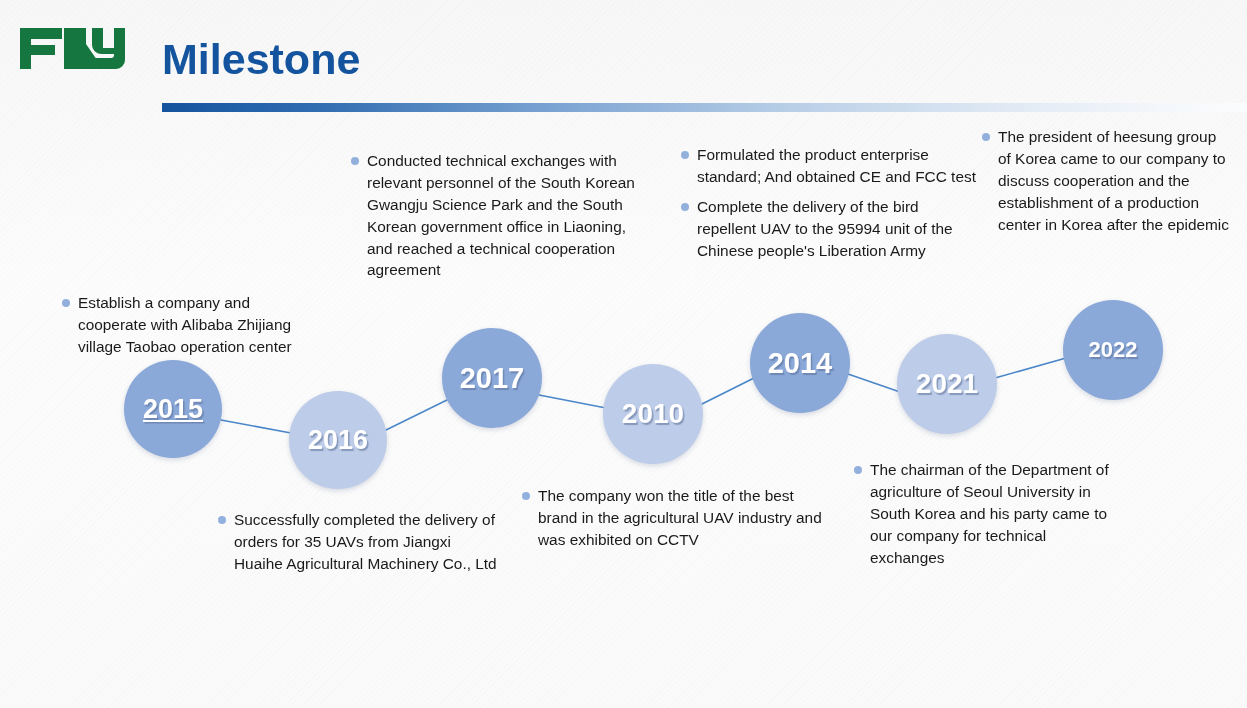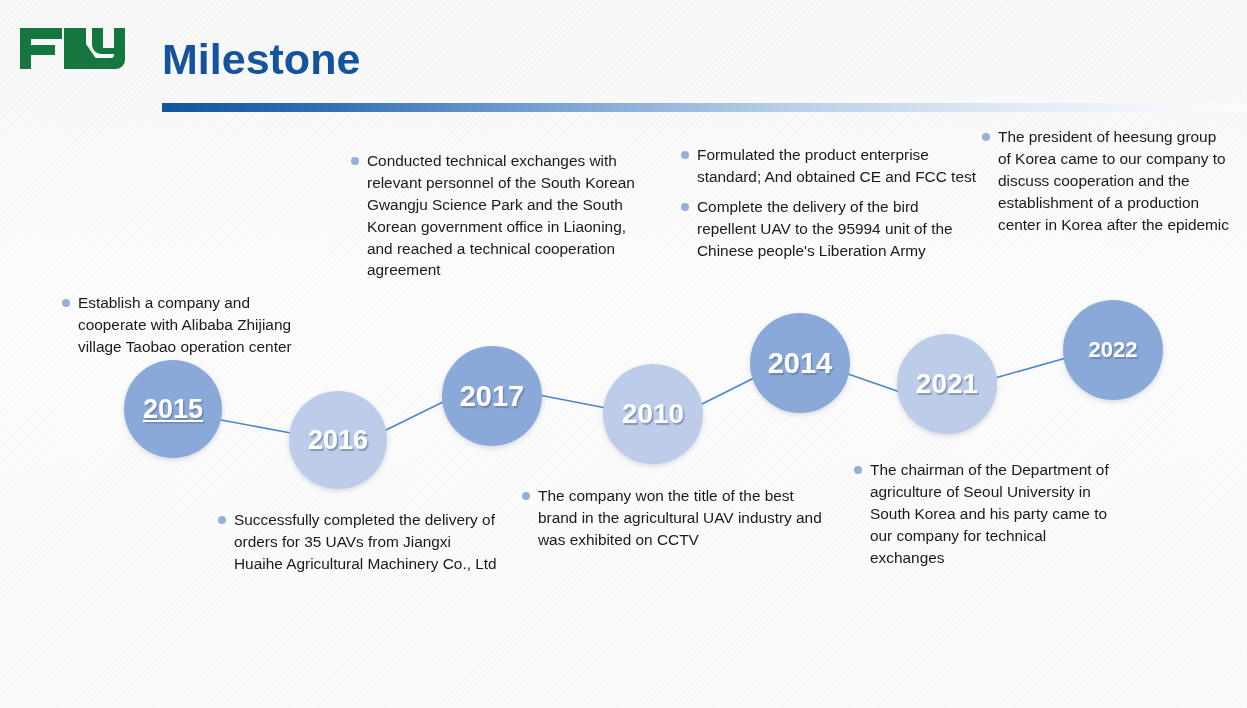--- a/index.html
+++ b/index.html
@@ -140,21 +140,21 @@
     <line x1="700" y1="405" x2="754" y2="378"></line>
     <line x1="848" y1="374" x2="900" y2="392"></line>
     <line x1="995" y1="378" x2="1066" y2="358"></line>
   </g>
 </svg>
 
 <div class="year-node dark" style="left:124px; top:360px; width:98px;  height:98px;  font-size:27px;text-decoration:underline;">2015</div>
 
 <div class="year-node light" style="left:289px; top:391px; width:98px;  height:98px;  font-size:27px;">2016</div>
 
-<div class="year-node dark" style="left:442px; top:346px; width:100px; height:100px; font-size:29px;">2017</div>
+<div class="year-node dark" style="left:442px; top:328px; width:100px; height:100px; font-size:29px;">2017</div>
 
 <div class="year-node light" style="left:603px; top:364px; width:100px; height:100px; font-size:28px;">2010</div>
 
 <div class="year-node dark" style="left:750px; top:313px; width:100px; height:100px; font-size:29px;">2014</div>
 
 <div class="year-node light" style="left:897px; top:334px; width:100px; height:100px; font-size:28px;">2021</div>
 
 <div class="year-node dark" style="left:1063px; top:300px; width:100px; height:100px; font-size:22px;">2022</div>
 
 <div class="milestone" style="left:62px; top:256px; width:258px;margin-top:36px;">

